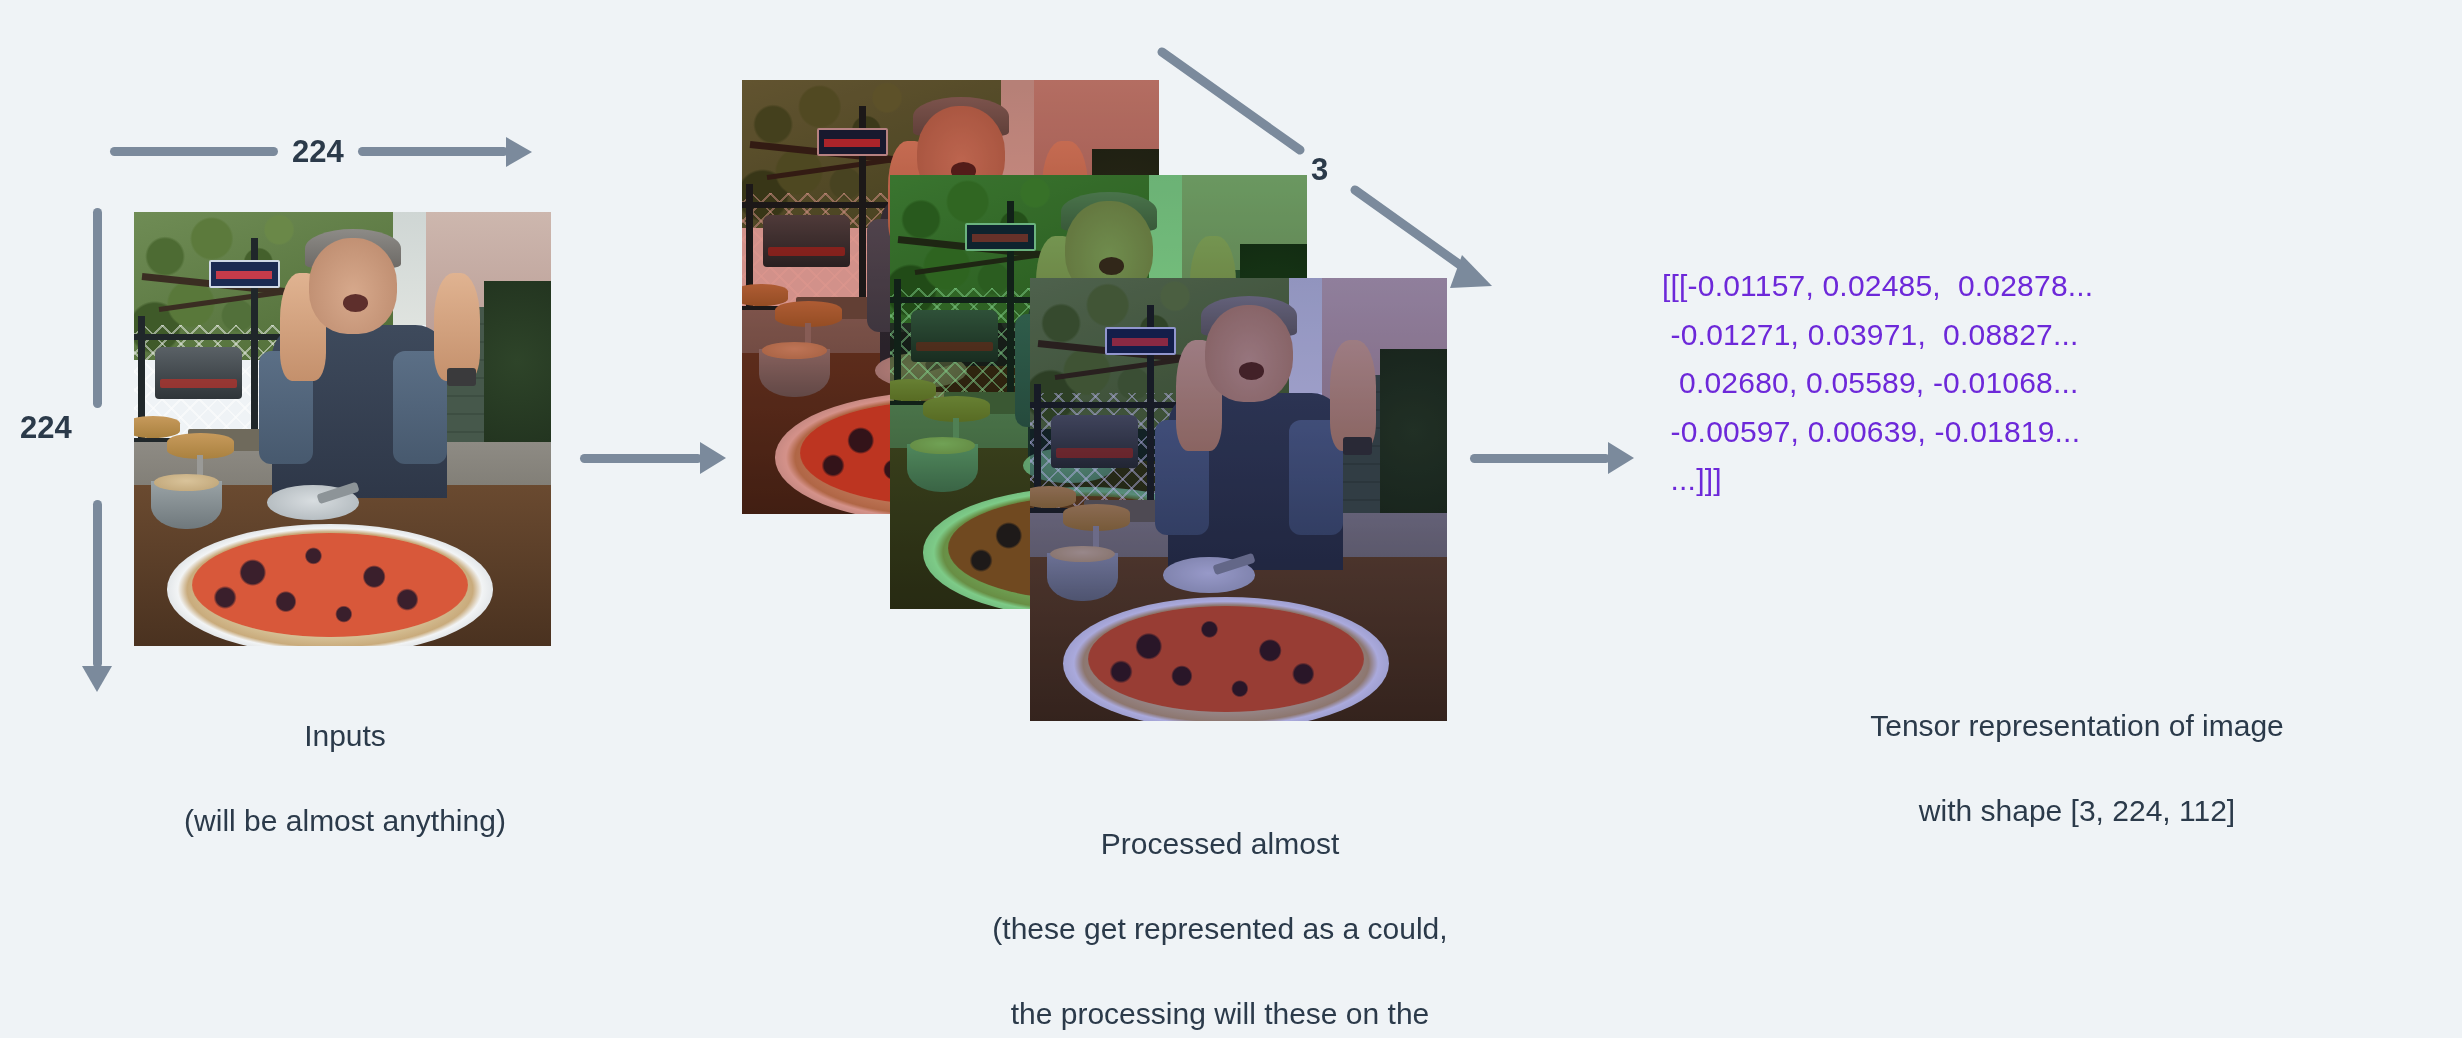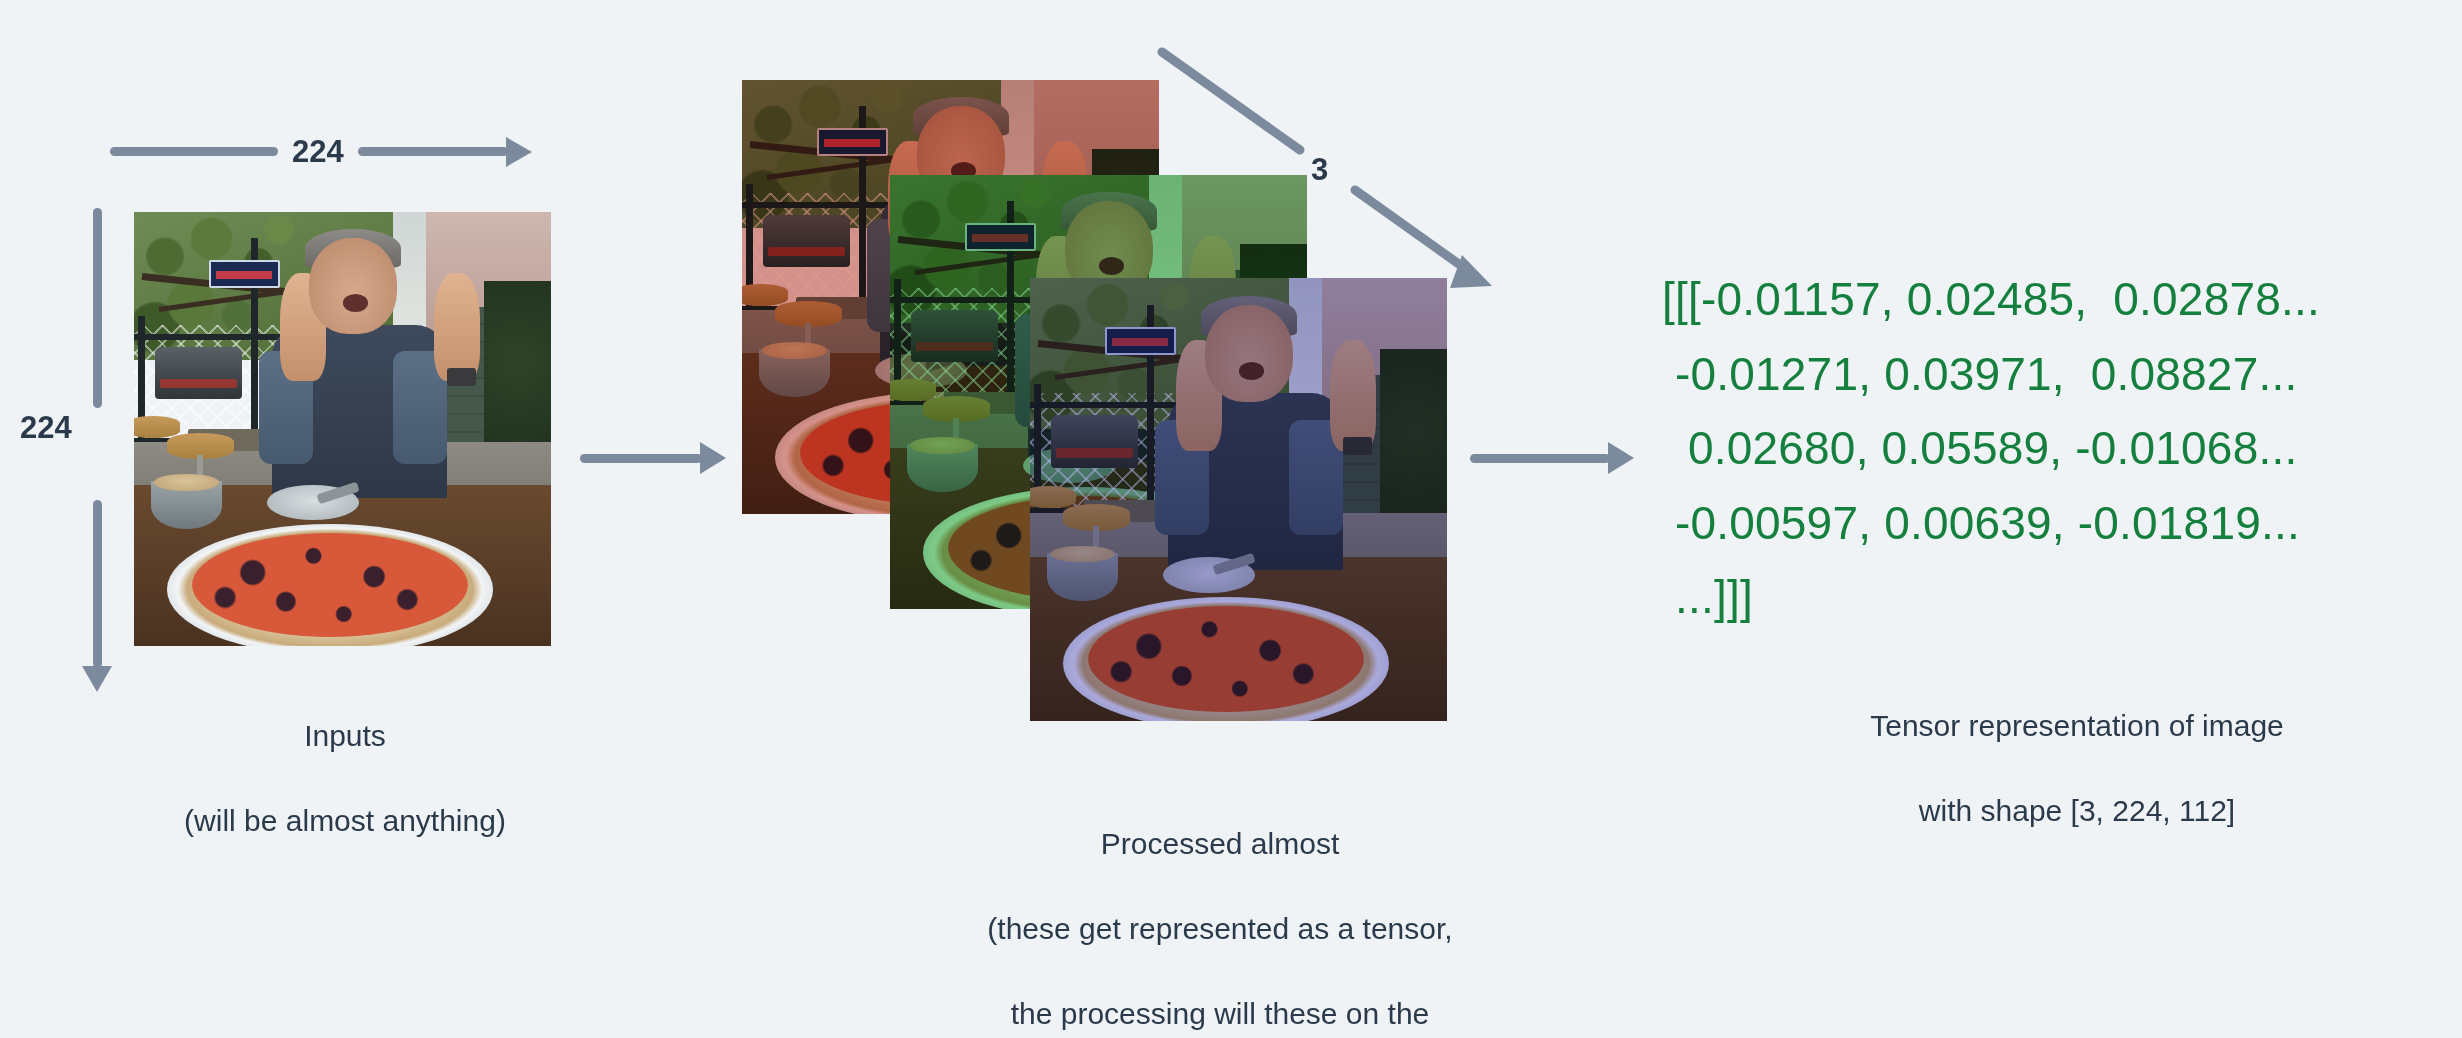--- a/index.html
+++ b/index.html
@@ -220,23 +220,23 @@
                 background:#3a3a3c; border-radius:3px; }
 
   
   .tint-red   { background: rgba(196, 58, 40, 0.52);  mix-blend-mode: multiply; }
   .tint-green { background: rgba(36, 178, 52, 0.56);  mix-blend-mode: multiply; }
   .tint-blue  { background: rgba(64, 60, 190, 0.40);  mix-blend-mode: multiply; }
 
   
   .tensor-text {
     position: absolute;
-    font-size: 46px;
+    font-size: 30px;
     line-height: 1.62;
-    color: #15803d;
+    color: #6d28d9;
     white-space: pre;
     letter-spacing: .2px;
   }
 </style>
 </head>
 <body>
 
 <div class="stage">
 
   <div class="dim-h" style="left:110px; top:136px;">
@@ -430,21 +430,21 @@
     <svg width="2462" height="1038" style="position:absolute; left:0; top:0; pointer-events:none;">
       <line x1="1162" y1="52" x2="1300" y2="150" stroke="#7b8a9c" stroke-width="9" stroke-linecap="round"></line>
       <line x1="1355" y1="190" x2="1470" y2="272" stroke="#7b8a9c" stroke-width="9" stroke-linecap="round"></line>
       <polygon points="1462,255 1492,286 1450,288" fill="#7b8a9c"></polygon>
     </svg>
     <div class="diag-label" style="left:1311px; top:154px;">3</div>
   </div>
 
   <div class="caption" style="left:830px; top:780px; width:780px;">
     <div>Processed almost</div>
-    <div>(these get represented as a tensor,</div>
+    <div>(these get represented as a could,</div>
     <div>the processing will these on the</div>
     
   </div>
 
   <div class="flow-arrow" style="left:1470px; top:442px;">
     <div class="shaft" style="width:140px;"></div>
     <div class="head"></div>
   </div>
 
   <div class="tensor-text" style="left:1662px; top:262px;">[[[-0.01157, 0.02485,  0.02878...

